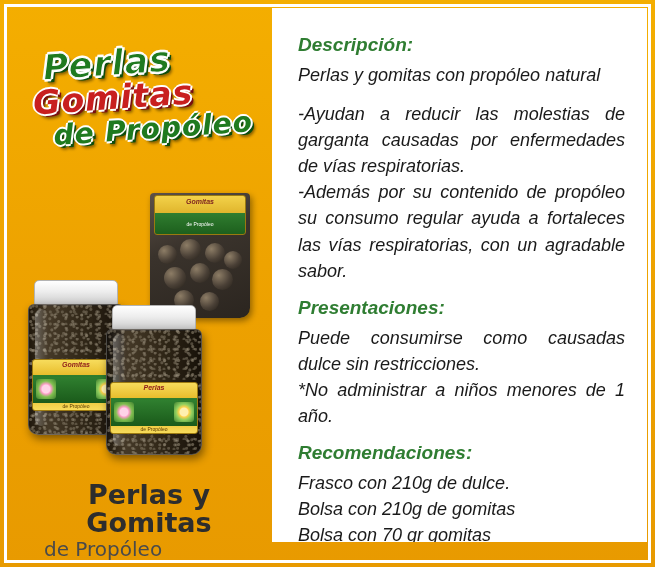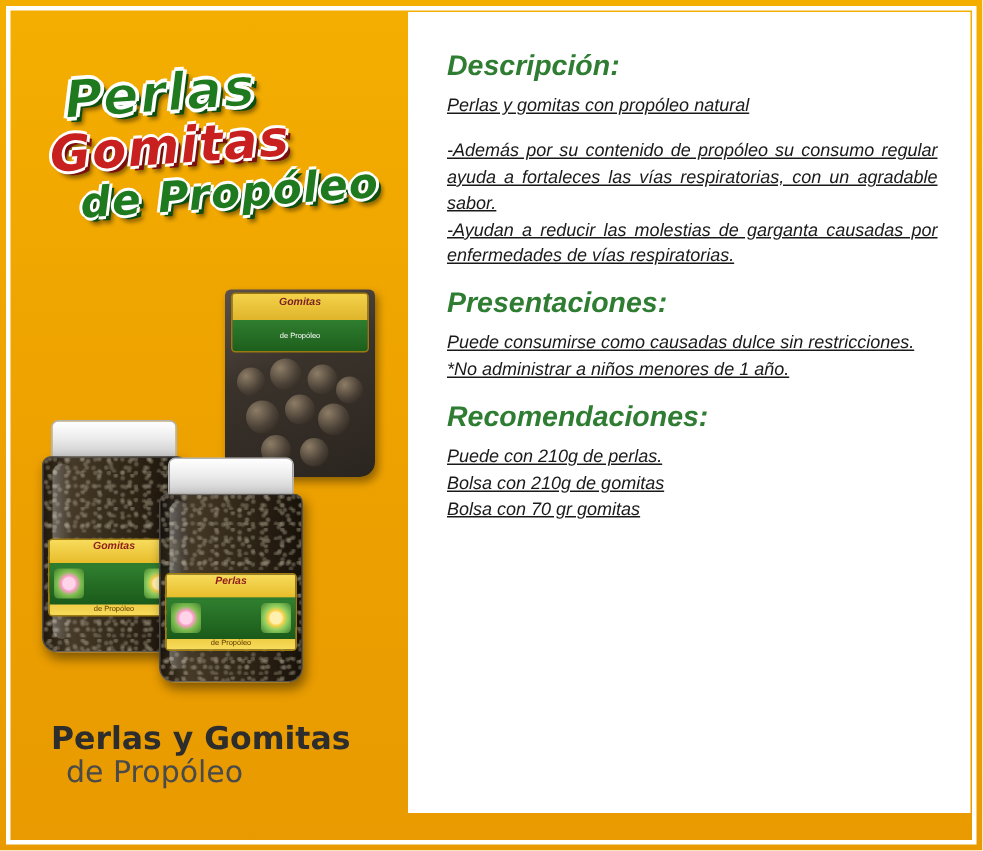--- a/index.html
+++ b/index.html
@@ -262,23 +262,24 @@
   
   #bottom-title {
     position: absolute;
     left: 34px;
     top: 481px;
     width: 230px;
   }
   #bottom-title-main {
     font-family: "DejaVu Sans", sans-serif;
     font-weight: bold;
-    font-size: 21px;
+    font-size: 27px;
     color: #2d2d2d;
     line-height: 1.05;
+    text-align: center;
   }
   #bottom-title-sub {
     font-family: "DejaVu Sans", sans-serif;
     font-size: 20px;
     color: #4a4a4a;
     margin-left: 10px;
     line-height: 1.1;
   }
 
   
@@ -298,26 +299,25 @@
     font-family: "Liberation Sans", sans-serif;
     font-style: italic;
     font-weight: bold;
     font-size: 19px;
     color: #2f7d32;
     margin: 0 0 6px 0;
   }
   .section-body {
     font-family: "Liberation Sans", sans-serif;
     font-style: italic;
-    font-size: 12px;
+    font-size: 18px;
     color: #1a1a1a;
     line-height: 1.45;
     text-align: justify;
     margin: 0;
-    text-decoration: underline;
   }
   .section-body p { margin: 0; }
   .line { display: block; }
 </style>
 </head>
 <body>
 
 <div id="page">
 
   <div id="frame-border"></div>
@@ -391,37 +391,37 @@
 
     <div class="section">
       <div class="section-heading">Descripción:</div>
       <div class="section-body">
         <p class="line">Perlas y gomitas con propóleo natural</p>
       </div>
     </div>
 
     <div class="section">
       <div class="section-body">
+        <p class="line">-Ayudan a reducir las molestias de garganta causadas por enfermedades de vías respiratorias.</p>
         <p class="line">-Además por su contenido de propóleo su consumo regular ayuda a fortaleces las vías respiratorias, con un agradable sabor.</p>
-        <p class="line">-Ayudan a reducir las molestias de garganta causadas por enfermedades de vías respiratorias.</p>
       </div>
     </div>
 
     <div class="section">
       <div class="section-heading">Presentaciones:</div>
       <div class="section-body">
         <p class="line">Puede consumirse como causadas dulce sin restricciones.</p>
         <p class="line">*No administrar a niños menores de 1 año.</p>
       </div>
     </div>
 
     <div class="section">
       <div class="section-heading">Recomendaciones:</div>
       <div class="section-body" style="text-align:left;">
-        <p class="line">Puede con 210g de perlas.</p>
+        <p class="line">Frasco con 210g de dulce.</p>
         <p class="line">Bolsa con 210g de gomitas</p>
         <p class="line">Bolsa con 70 gr gomitas</p>
       </div>
     </div>
 
   </div>
 
 </div>
 
 </body></html>

